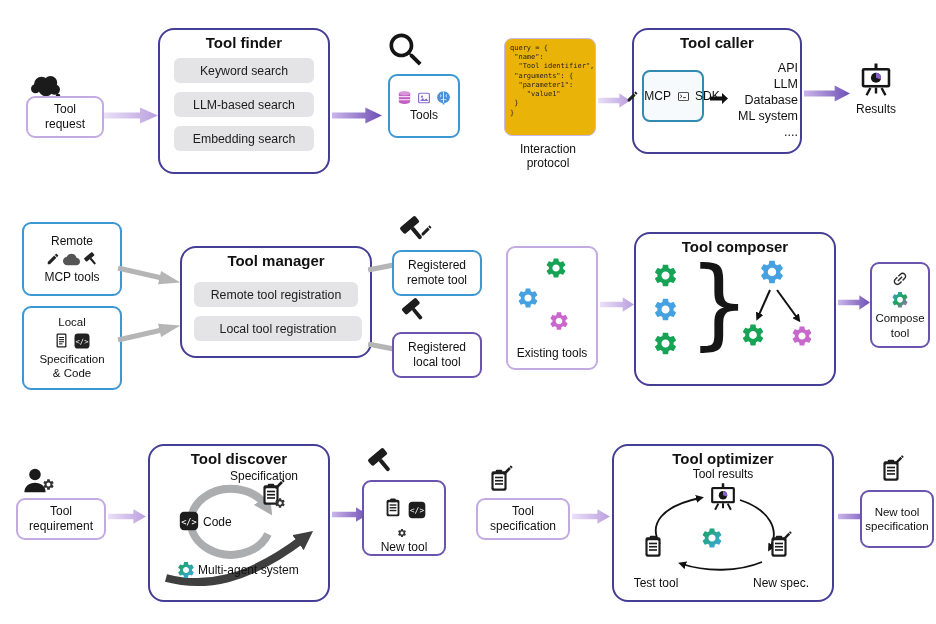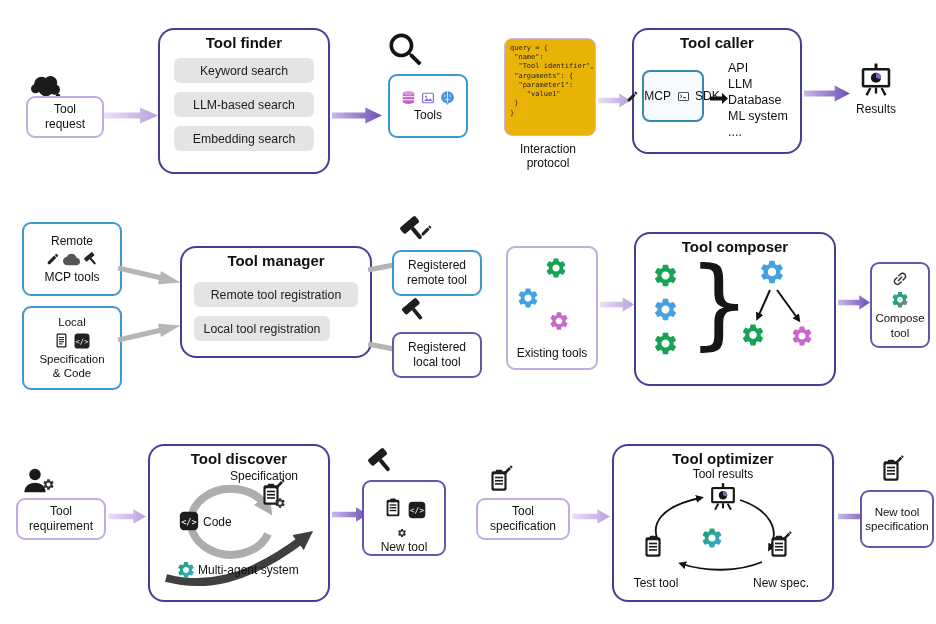--- a/index.html
+++ b/index.html
@@ -15,21 +15,21 @@
 .sbox{position:absolute;background:#fff;border-radius:9px;display:flex;flex-direction:column;align-items:center;justify-content:center;text-align:center;font-size:12px;line-height:1.25;white-space:pre-line;gap:2px;padding:6px}
 .b-pl{border:2px solid #c3abe2}
 .b-p{border:2px solid #6a54ae}
 .b-bl{border:2px solid #3d97d3}
 .lbl{position:absolute;font-size:12px;line-height:1.2;text-align:center;white-space:pre-line}
 .code{position:absolute;font-family:"DejaVu Sans Mono",monospace;font-size:7px;line-height:1.32;white-space:pre;border:1.5px solid #c9b8e6;border-radius:8px;background:#eab308;padding:5px;color:#222}
 .brace{position:absolute;font-family:"DejaVu Sans",sans-serif;font-size:98px;line-height:1;color:#161616}
 .icrow{display:flex;align-items:center;justify-content:center;gap:3px}
 .mcpbox{position:absolute;background:#f6fafc;border:2px solid #3489b0;border-radius:8px;display:flex;flex-direction:row;justify-content:center;gap:6px;padding:5px 7px;font-size:12px}
 .mcprow{display:flex;align-items:center;gap:5px}
-.targets{position:absolute;display:flex;flex-direction:column;align-items:flex-start;font-size:12.5px;line-height:16px}
+.targets{position:absolute;display:flex;flex-direction:column;align-items:flex-end;font-size:12.5px;line-height:16px}
 .cyc{overflow:visible}
 .sbox-end{justify-content:flex-end;padding-bottom:7px}
 .iconwrap{position:relative;display:inline-block}
 .tl{text-align:left}
 </style>
 </head>
 <body>
 
 <div id="canvas">
 
@@ -167,21 +167,21 @@
   <div class="title" style="left:158px;top:34px;width:172px">Tool finder</div>
   <div class="pill" style="left:174px;top:58px;width:140px;height:25px">Keyword search</div>
   <div class="pill" style="left:174px;top:92px;width:140px;height:25px">LLM-based search</div>
   <div class="pill" style="left:174px;top:126px;width:140px;height:25px">Embedding search</div>
   <svg class="ic" style="left:332px;top:106px;width:50px;height:19px" viewBox="0 0 60 25" preserveAspectRatio="none">
         <use href="#arrow" fill="url(#gDark)"></use>
       </svg>
   <svg class="ic" style="left:384px;top:28px" width="44" height="44" viewBox="0 0 24 24">
         <use href="#magnifier" fill="#141414"></use>
       </svg>
-  <div class="sbox b-bl" style="left:388px;top:74px;width:80px;height:64px">
+  <div class="sbox b-bl" style="left:388px;top:74px;width:72px;height:64px">
     <div class="icrow">
       <svg width="17" height="17" viewBox="0 0 24 24">
             <use href="#db" fill="#c25ec2"></use>
           </svg>
       <svg width="16" height="16" viewBox="0 0 24 24">
             <use href="#imageicon" fill="#8a6fd0"></use>
           </svg>
       <svg width="17" height="17" viewBox="0 0 24 24">
             <use href="#brain" fill="#4a90d9"></use>
           </svg>
@@ -270,21 +270,21 @@
   </div>
   <svg class="ic" style="left:118px;top:260px;width:64px;height:16px;transform:rotate(13deg);transform-origin:0 50%" viewBox="0 0 60 25" preserveAspectRatio="none">
         <use href="#arrow" fill="#b5b5b5"></use>
       </svg>
   <svg class="ic" style="left:118px;top:332px;width:64px;height:16px;transform:rotate(-13deg);transform-origin:0 50%" viewBox="0 0 60 25" preserveAspectRatio="none">
         <use href="#arrow" fill="#b5b5b5"></use>
       </svg>
   <div class="bigbox" style="left:180px;top:246px;width:192px;height:112px"></div>
   <div class="title" style="left:180px;top:252px;width:192px">Tool manager</div>
   <div class="pill" style="left:194px;top:282px;width:164px;height:25px">Remote tool registration</div>
-  <div class="pill" style="left:194px;top:316px;width:136px;height:25px">Local tool registration</div>
+  <div class="pill" style="left:194px;top:316px;width:168px;height:25px">Local tool registration</div>
   <svg class="ic" style="left:368px;top:262px;width:60px;height:16px;transform:rotate(-11deg);transform-origin:0 50%" viewBox="0 0 60 25" preserveAspectRatio="none">
         <use href="#arrow" fill="#b5b5b5"></use>
       </svg>
   <svg class="ic" style="left:368px;top:336px;width:60px;height:16px;transform:rotate(11deg);transform-origin:0 50%" viewBox="0 0 60 25" preserveAspectRatio="none">
         <use href="#arrow" fill="#b5b5b5"></use>
       </svg>
   <svg class="ic" style="left:398px;top:214px" width="30" height="30" viewBox="0 0 24 24">
         <use href="#hammer" fill="#1d1d1d"></use>
       </svg>
   <svg class="ic" style="left:420px;top:224px" width="13" height="13" viewBox="0 0 24 24">

